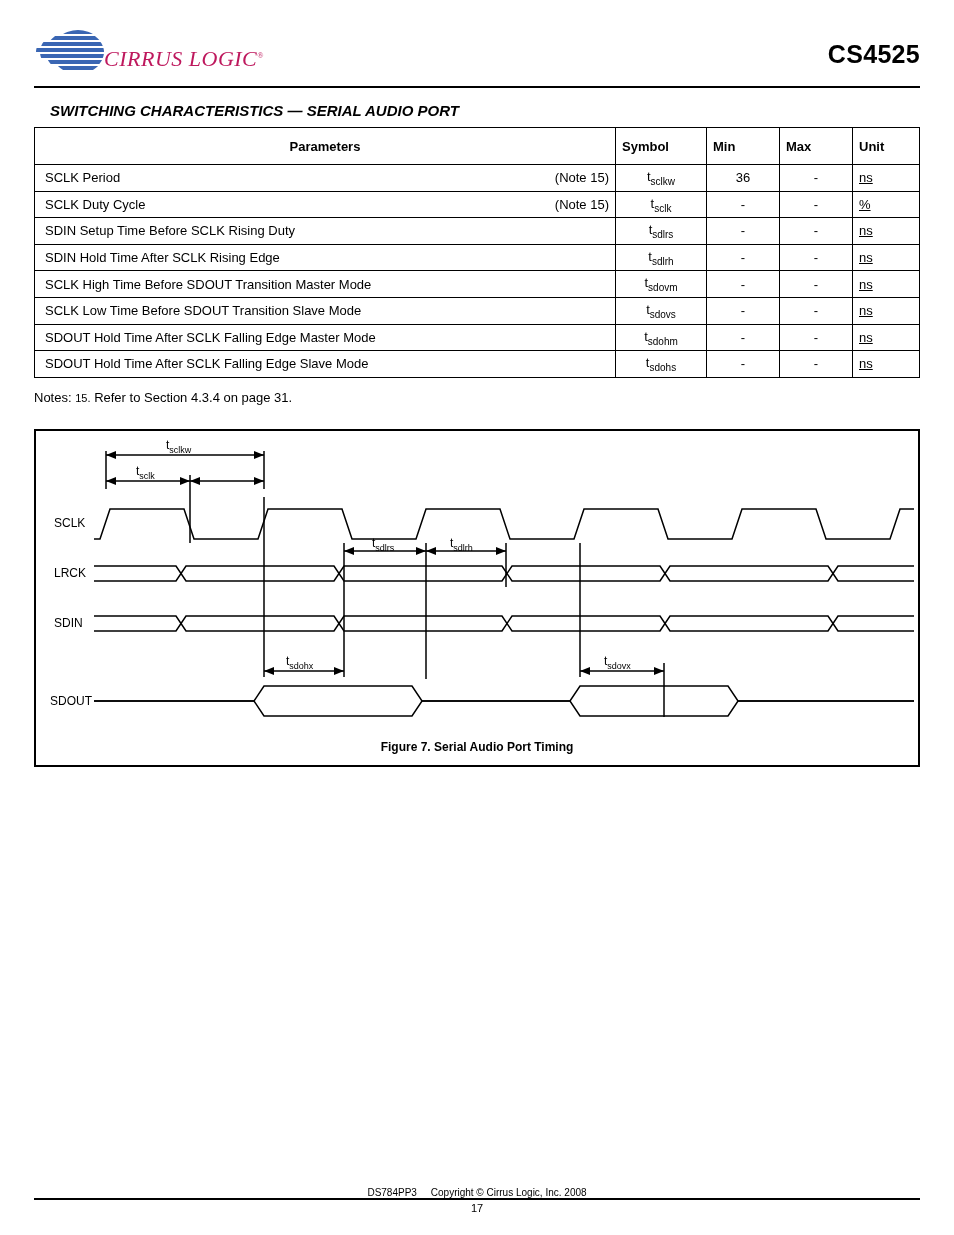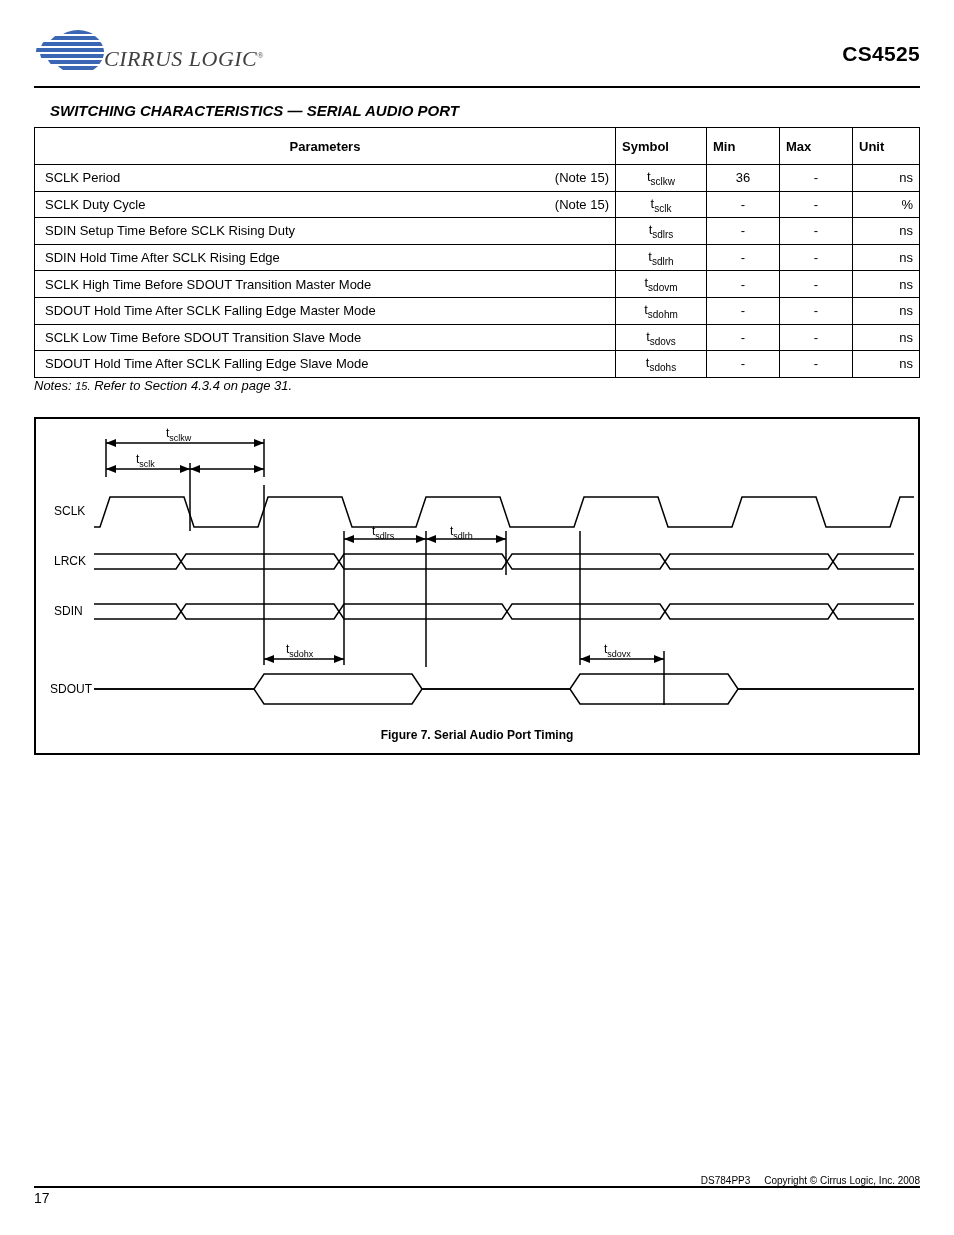--- a/index.html
+++ b/index.html
@@ -3,44 +3,44 @@
 <meta charset="utf-8">
 <style>
   html, body { margin: 0; padding: 0; background: #fff; }
   body { width: 954px; font-family: Arial, Helvetica, sans-serif; color: #000; }
   .page { padding: 26px 34px 0 34px; box-sizing: border-box; position: relative; }
 
   
   .hdr { display: flex; align-items: center; justify-content: space-between; }
   .logo { display: flex; align-items: flex-end; }
   .logo svg { display: block; }
-  .logo-text { font-family: 'Times New Roman', serif; font-style: italic; font-size: 22px; letter-spacing: 0.5px; color: #404040; margin-left: -4px; transform: translateY(-10px); }
+  .logo-text { font-family: 'Times New Roman', serif; font-style: italic; font-size: 22px; letter-spacing: 0.5px; color: #be185d; margin-left: -4px; transform: translateY(-10px); }
   .logo-text .r { font-size: 8px; vertical-align: super; }
-  .part { font-weight: bold; font-size: 21px; letter-spacing: 0.3px; margin-left: 12px; }
+  .part { font-weight: bold; font-size: 25px; letter-spacing: 0.3px; margin-left: 12px; }
 
   .hdr-rule { border: none; border-top: 2px solid #000; margin: 4px 0 14px 0; }
 
   
   .sect { font-weight: bold; font-style: italic; font-size: 15px; margin: 6px 0 8px 16px; }
 
   
   table.spec { width: 100%; border-collapse: collapse; font-size: 13px; }
   table.spec th, table.spec td { border: 1px solid #000; padding: 4px 6px; }
   table.spec thead th { font-weight: bold; text-align: left; height: 28px; }
   table.spec thead th.p { text-align: center; }
   table.spec tbody td.sym { text-align: center; width: 78px; }
   table.spec tbody td.min { text-align: center; width: 60px; }
   table.spec tbody td.max { text-align: center; width: 60px; }
-  table.spec tbody td.unit { text-align: right; width: 54px; }
+  table.spec tbody td.unit { text-align: left; width: 54px; text-decoration: underline; }
   table.spec tbody td.p { padding-left: 10px; }
   .sub { font-size: 10px; vertical-align: sub; }
   .note-num { font-size: 11px; }
-  .notes-txt { font-size: 13px; margin-top: 0; font-style: italic; }
-  .copyline { font-size: 10px; text-align: right; margin-top: 420px; }
-  .pnum { font-size: 14px; text-align: left; margin-top: 2px; }
+  .notes-txt { font-size: 13px; margin-top: 12px; }
+  .copyline { font-size: 10px; text-align: center; margin-top: 420px; }
+  .pnum { font-size: 11px; text-align: center; margin-top: 2px; }
   .ftr-rule { border: none; border-top: 2px solid #000; margin: 0 0 2px 0; }
 
   
   .diagram { border: 2px solid #000; margin-top: 24px; position: relative; height: 338px; box-sizing: border-box; }
   .diagram svg { position: absolute; inset: 0; }
   .dlabel { font: 12px Arial, sans-serif; }
   .dbold  { font: bold 12px Arial, sans-serif; }
   .dsub   { font: 9px Arial, sans-serif; }
 </style>
 </head>
@@ -137,29 +137,29 @@
         <td class="unit">ns</td>
       </tr>
       <tr>
         <td class="p"><span>SCLK High Time Before SDOUT Transition Master Mode</span></td>
         <td class="sym"><span>t<span class="sub">sdovm</span></span></td>
         <td class="min">-</td>
         <td class="max">-</td>
         <td class="unit">ns</td>
       </tr>
       <tr>
+        <td class="p"><span>SCLK Low Time Before SDOUT Transition Slave Mode</span></td>
+        <td class="sym"><span>t<span class="sub">sdovs</span></span></td>
+        <td class="min">-</td>
+        <td class="max">-</td>
+        <td class="unit">ns</td>
+      </tr>
+      <tr>
         <td class="p"><span>SDOUT Hold Time After SCLK Falling Edge Master Mode</span></td>
         <td class="sym"><span>t<span class="sub">sdohm</span></span></td>
-        <td class="min">-</td>
-        <td class="max">-</td>
-        <td class="unit">ns</td>
-      </tr>
-      <tr>
-        <td class="p"><span>SCLK Low Time Before SDOUT Transition Slave Mode</span></td>
-        <td class="sym"><span>t<span class="sub">sdovs</span></span></td>
         <td class="min">-</td>
         <td class="max">-</td>
         <td class="unit">ns</td>
       </tr>
       <tr>
         <td class="p"><span>SDOUT Hold Time After SCLK Falling Edge Slave Mode</span></td>
         <td class="sym"><span>t<span class="sub">sdohs</span></span></td>
         <td class="min">-</td>
         <td class="max">-</td>
         <td class="unit">ns</td>

